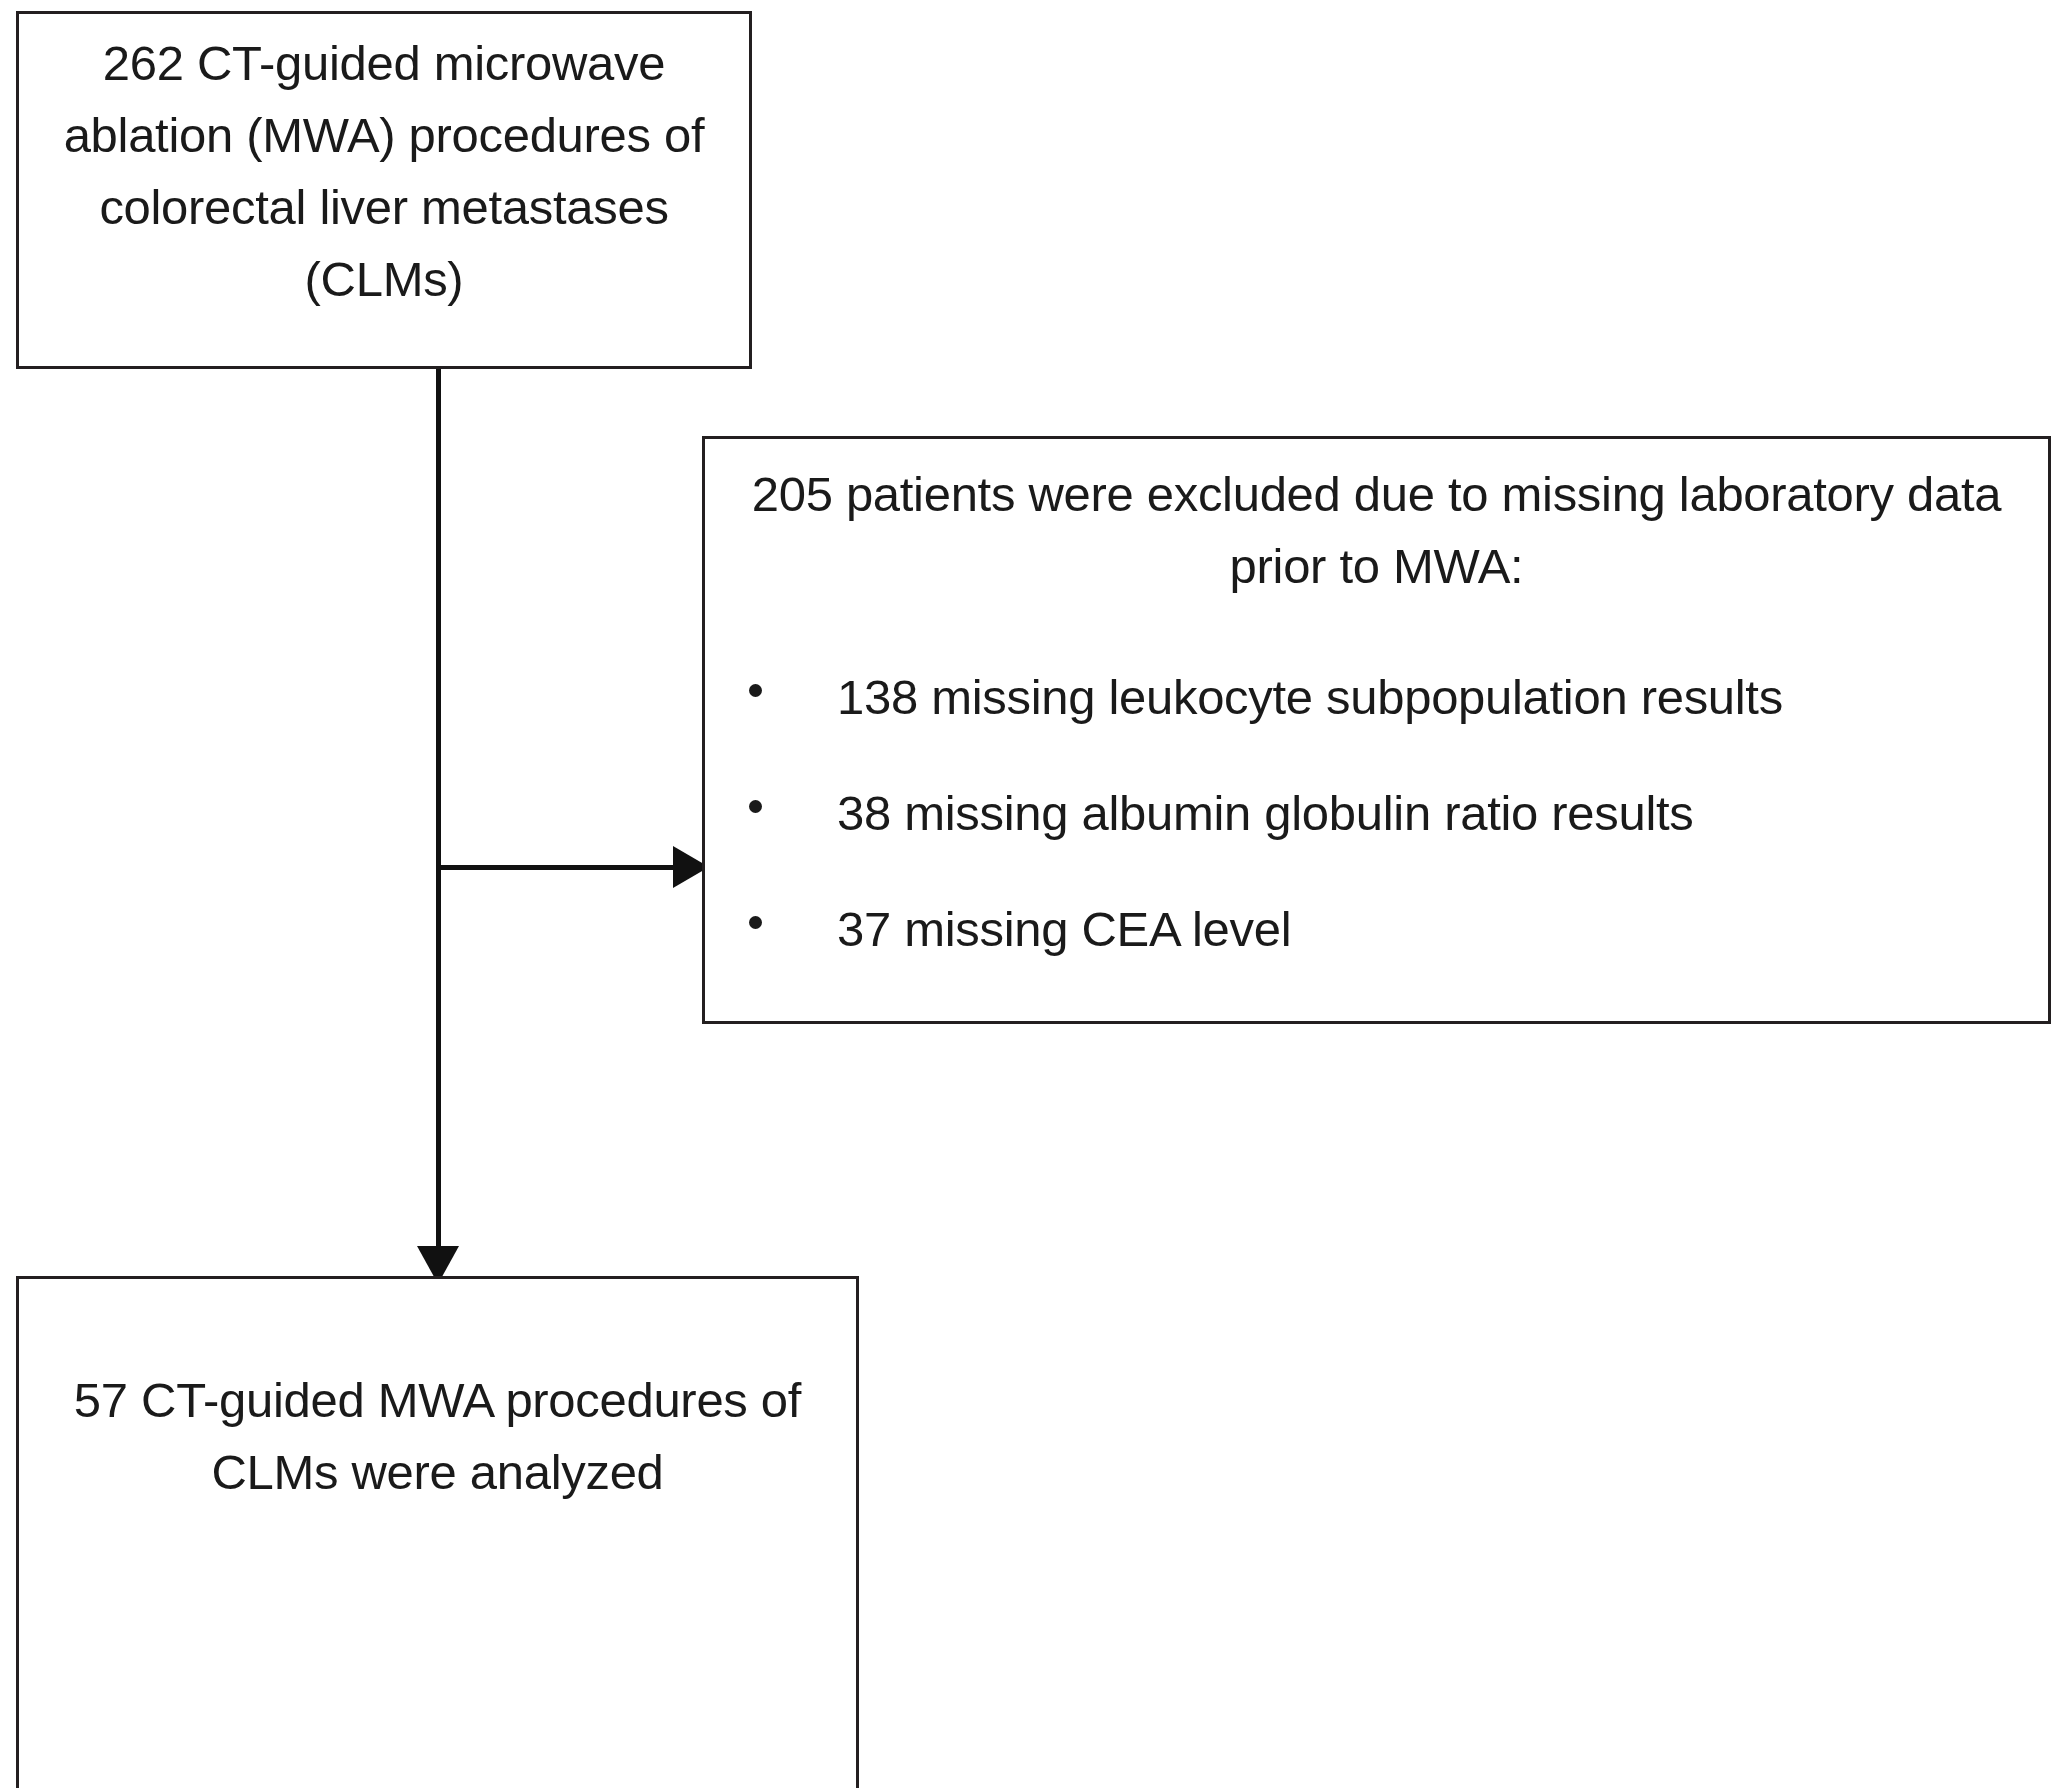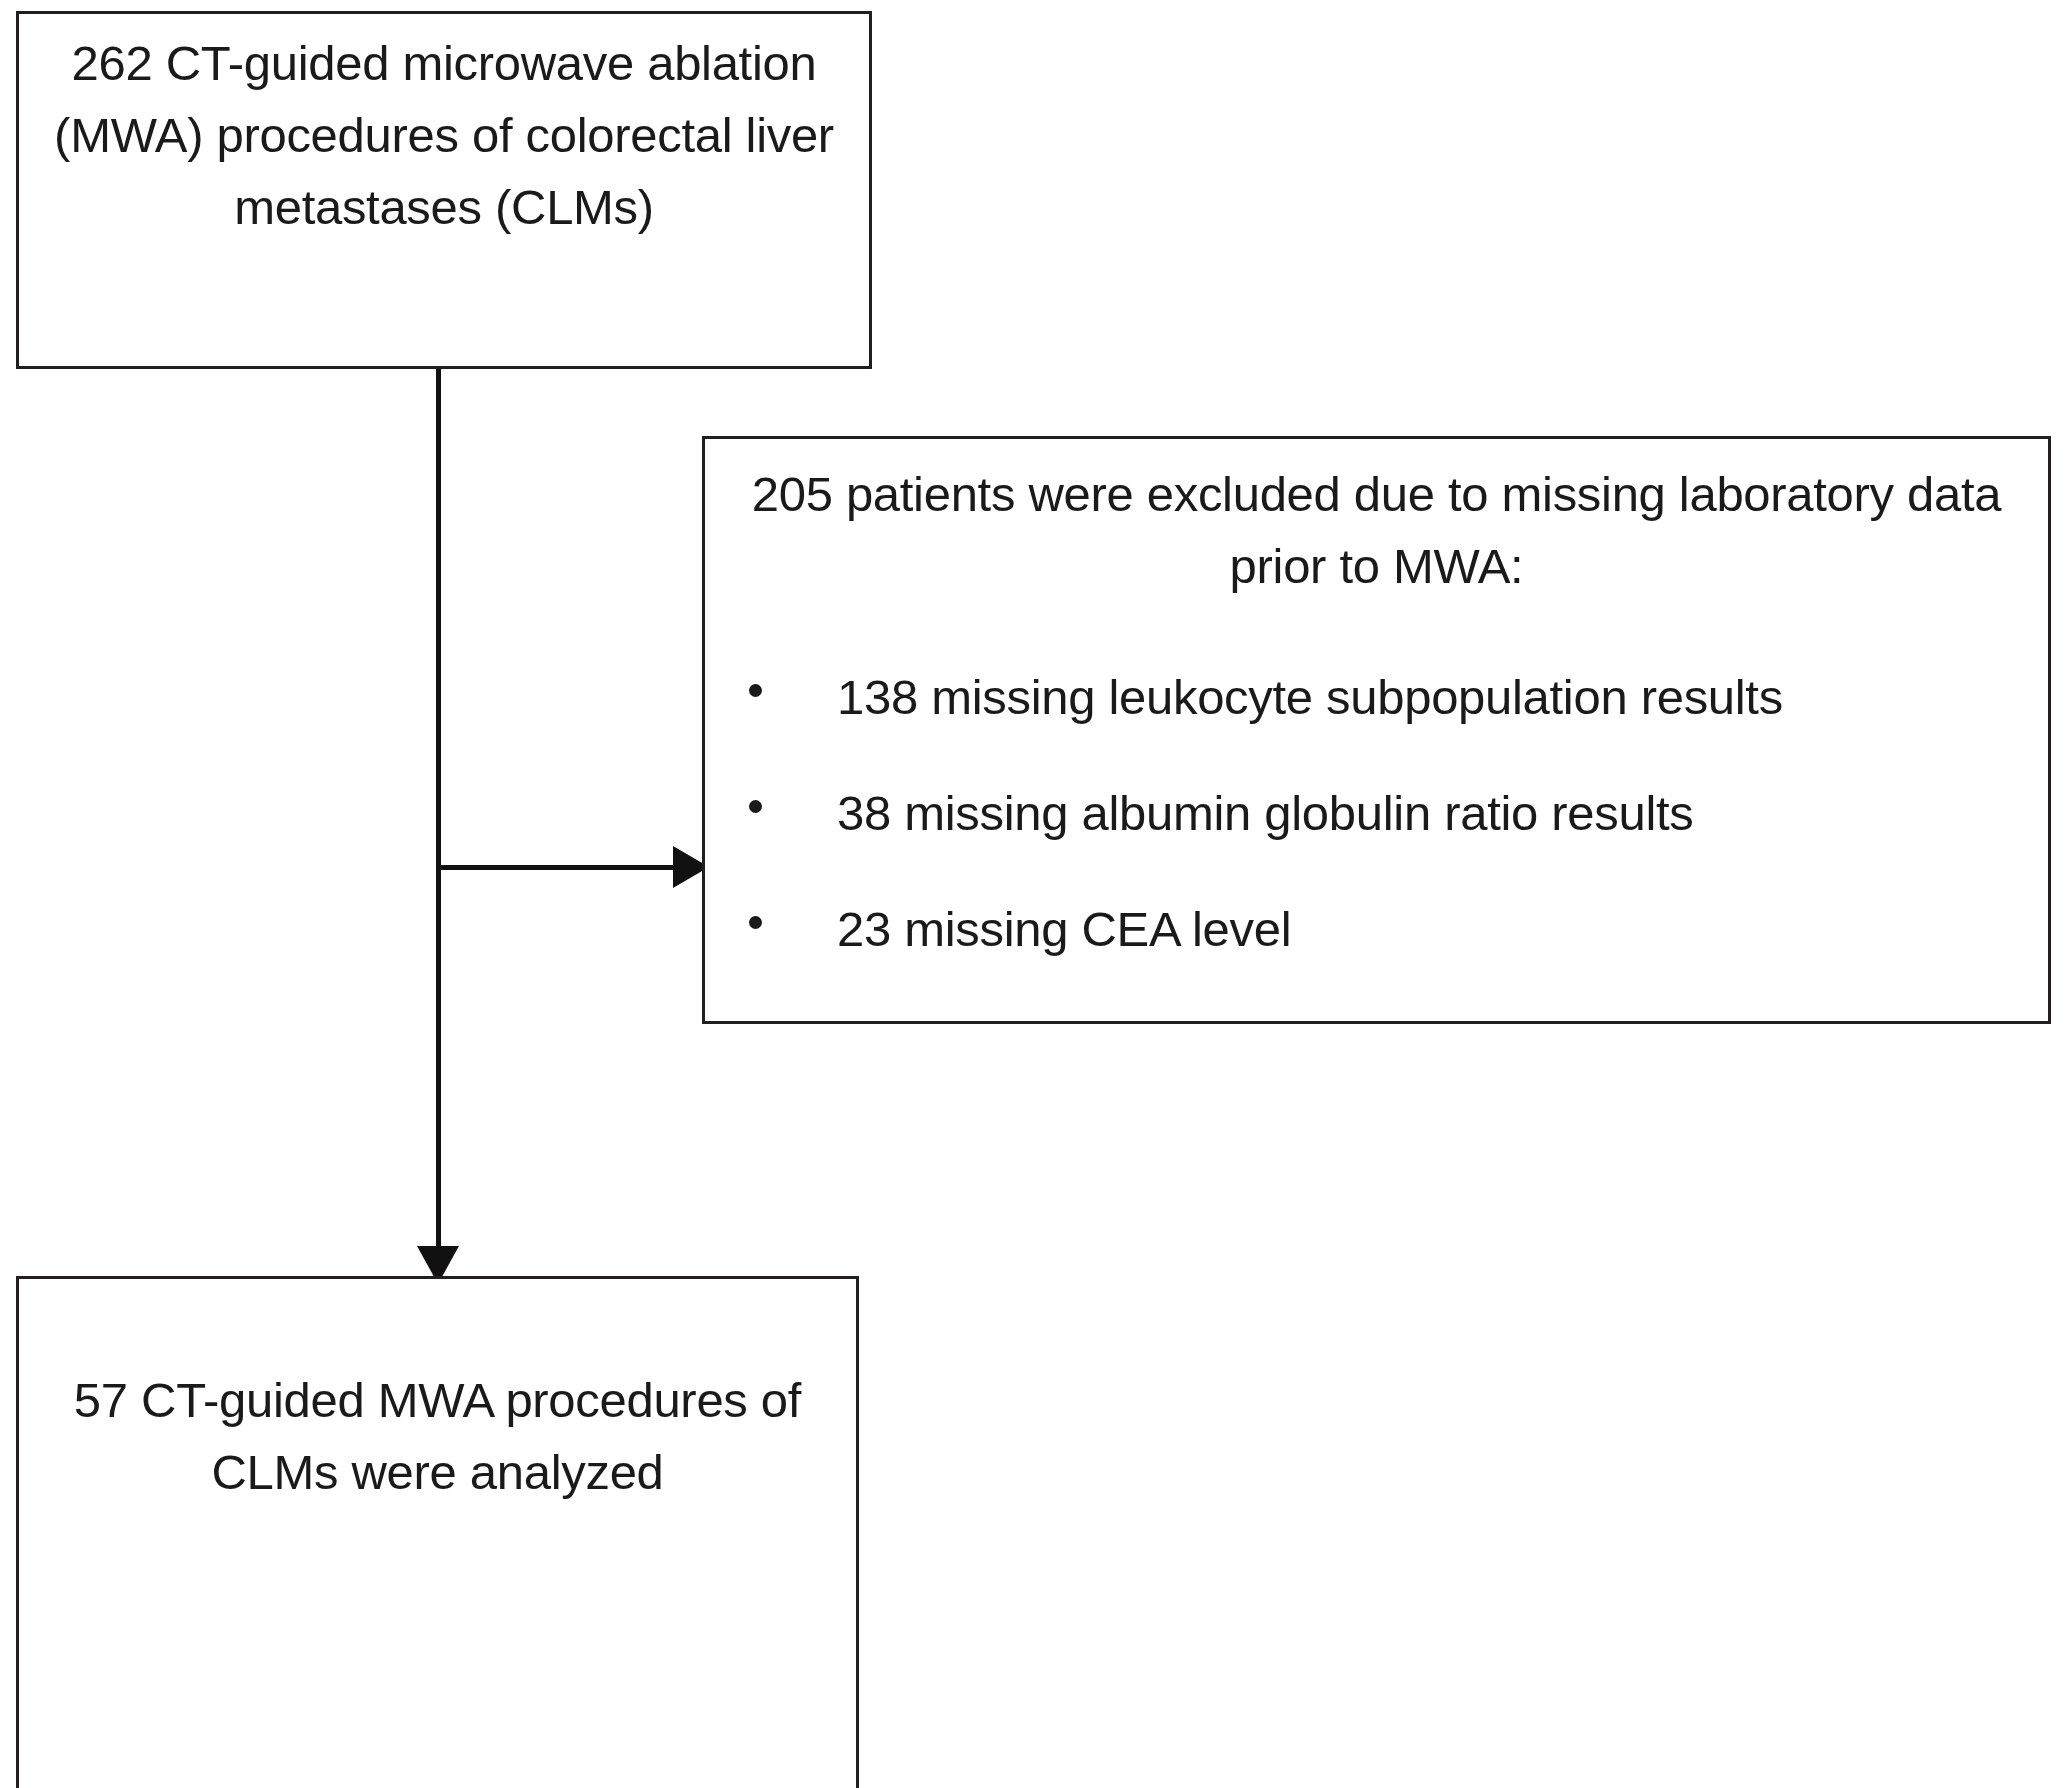--- a/index.html
+++ b/index.html
@@ -23,21 +23,21 @@
     box-sizing: border-box;
     background: #ffffff;
     border: 3.4px solid #231f20;
     display: flex;
     flex-direction: column;
   }
 
   #box-source {
     left: 16px;
     top: 11.3px;
-    width: 856px;
+    width: 736px;
     height: 358px;
     align-items: center;
     justify-content: flex-start;
     padding-top: 12.4px;
   }
 
   #box-excluded {
     left: 702px;
     top: 436px;
     width: 1349px;
@@ -184,21 +184,21 @@
       <li class="bullet-row">
         <span class="bullet-dot">
             <i></i>
           </span>
         <span class="bullet-text">38 missing albumin globulin ratio results</span>
       </li>
       <li class="bullet-row">
         <span class="bullet-dot">
             <i></i>
           </span>
-        <span class="bullet-text">23 missing CEA level</span>
+        <span class="bullet-text">37 missing CEA level</span>
       </li>
     </ul>
   </div>
 
   <div class="flow-box" id="box-analyzed">
     <div class="box-text">57 CT-guided MWA procedures of CLMs were analyzed</div>
   </div>
 
 </div>
 

